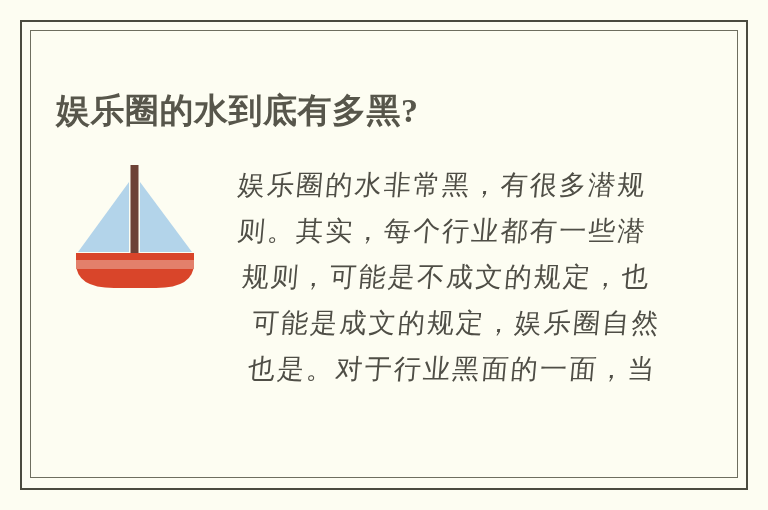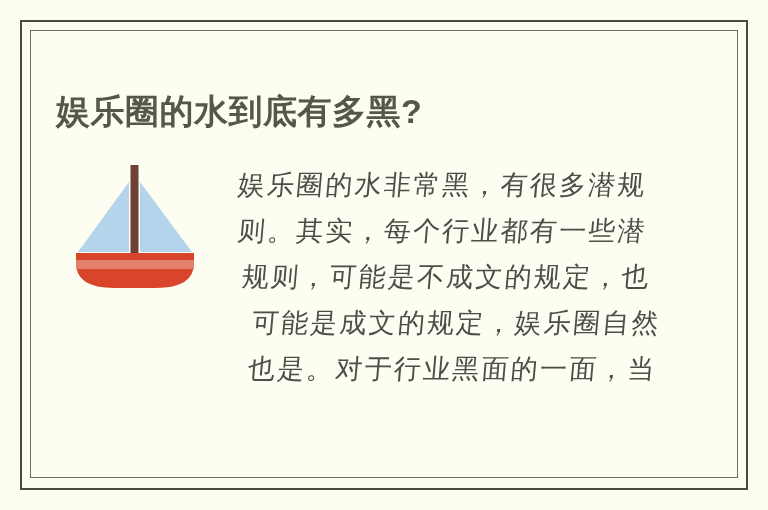--- a/index.html
+++ b/index.html
@@ -45,21 +45,21 @@
 
   
   #page-title {
     position: absolute;
     left: 56px;
     top: 66px;
     font-size: 34px;
     line-height: 44px;
     letter-spacing: 0.5px;
     color: #57564b;
-    font-family: Liberation Sans, sans-serif;
+    font-family: Liberation Serif, serif;
     white-space: nowrap;
   }
 
   
   #illustration {
     position: absolute;
     left: 70px;
     top: 160px;
     width: 130px;
     height: 130px;

